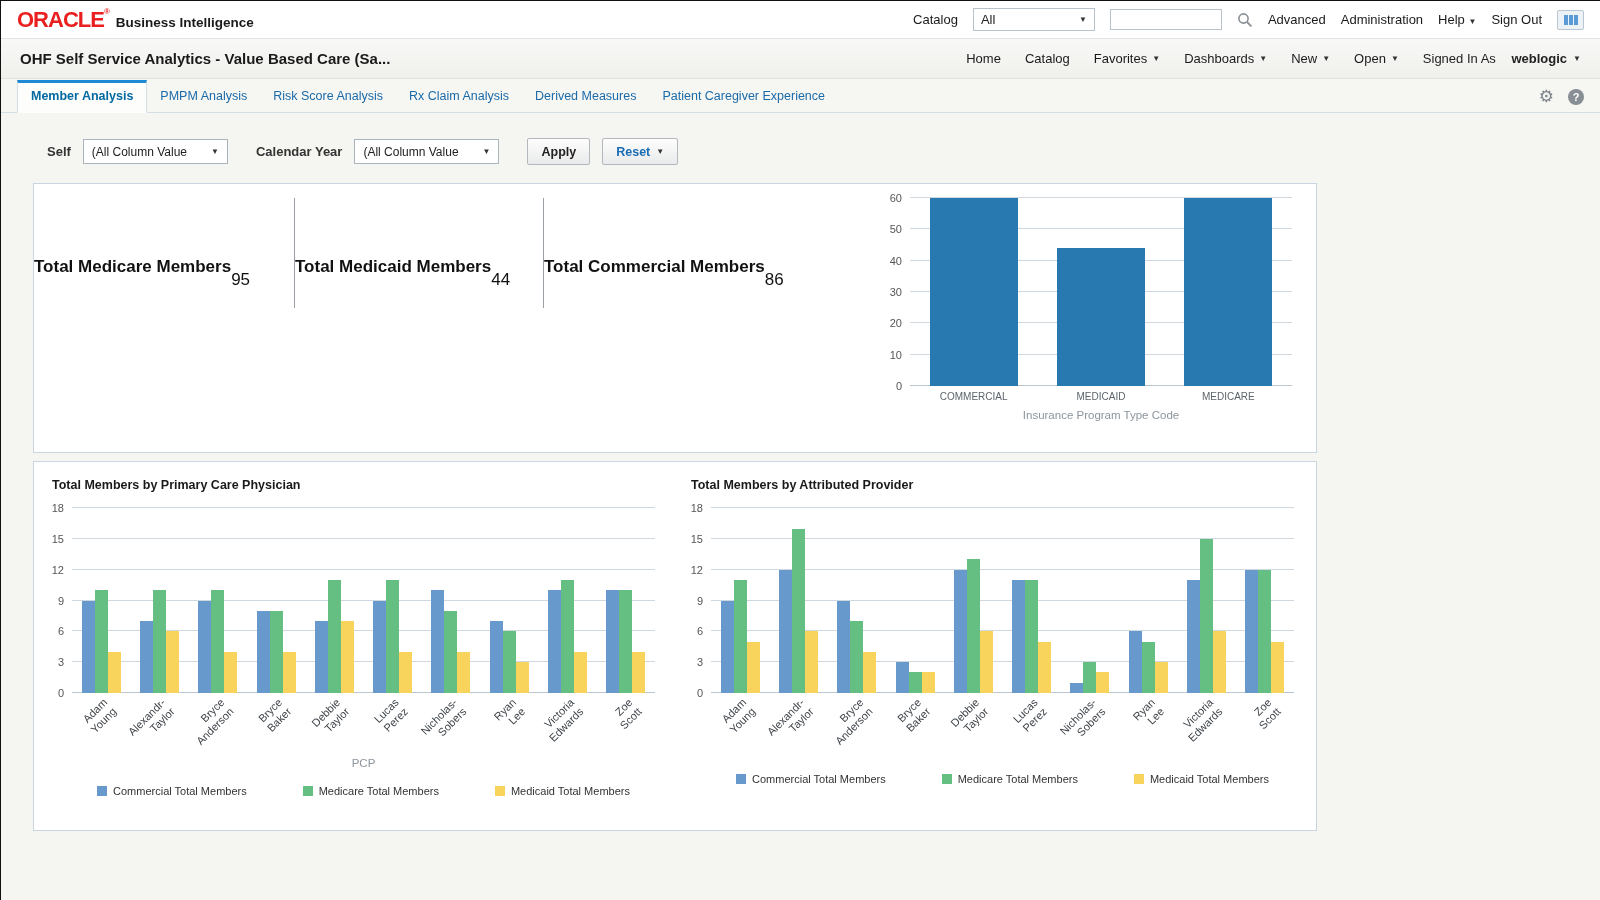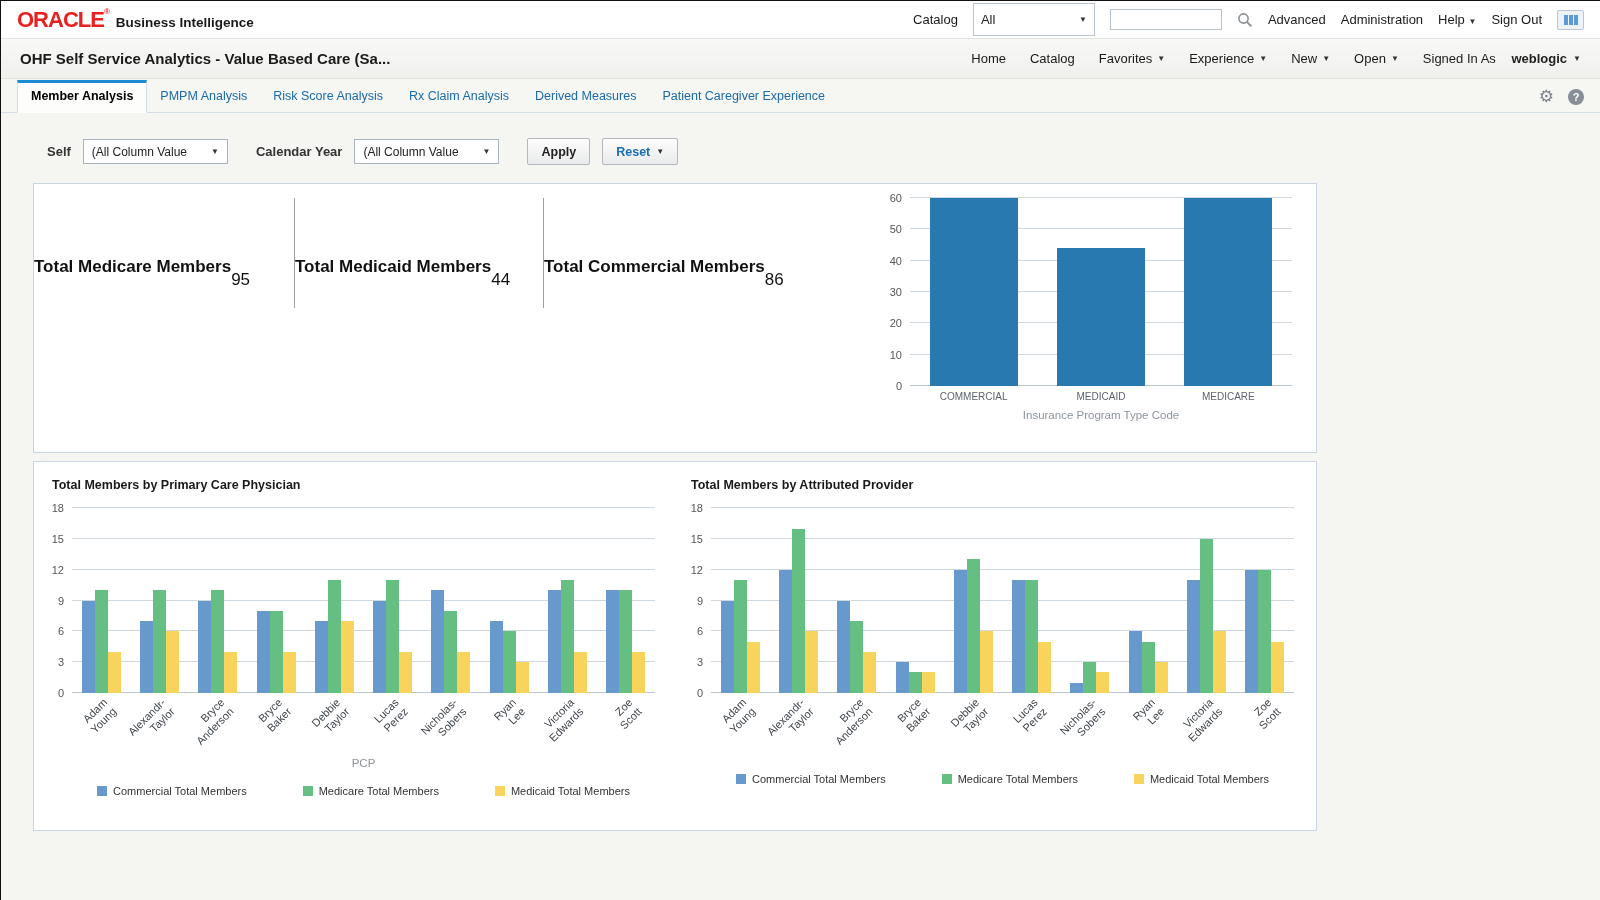--- a/index.html
+++ b/index.html
@@ -9,21 +9,21 @@
 
   
   .topbar { height:38px; background:#fff; border-bottom:1px solid #e4e4e2;
     display:flex; align-items:center; padding:0 16px; }
   .brand { display:flex; align-items:baseline; gap:7px; }
   .oracle-logo { color:#e9201f; font-weight:bold; font-size:22px; letter-spacing:-1px; }
   .oracle-reg { color:#e9201f; font-size:8px; vertical-align:top; }
   .brand-product { font-weight:bold; font-size:13.5px; color:#1a1a1a; }
   .topbar-right { margin-left:auto; display:flex; align-items:center; gap:15px; font-size:13px; }
   .search-label { color:#1a1a1a; }
-  .scope-select { width:122px; height:33px; border:1px solid #b9c3cd; background:#fff;
+  .scope-select { width:122px; height:23px; border:1px solid #b9c3cd; background:#fff;
     display:flex; align-items:center; justify-content:space-between; padding:0 7px; font-size:13px; }
   .search-input { width:112px; height:21px; border:1px solid #b9c3cd; background:#fff; padding:0 5px;
     font-size:12px; font-family:"Liberation Sans", sans-serif; }
   .caret { font-size:8px; color:#333; }
   .link { color:#1a1a1a; cursor:pointer; }
   .mag { width:16px; height:16px; }
   .grid-btn { width:27px; height:20px; border:1px solid #b9c6d2; background:#edf2f7; border-radius:2px;
     display:flex; align-items:center; justify-content:center; gap:1px; }
   .grid-btn i { width:4px; height:10px; background:#5b9bd5; display:block; }
 
@@ -34,21 +34,21 @@
   .titlebar-right { margin-left:auto; display:flex; align-items:center; gap:24px; font-size:13px; }
   .menu-item { display:flex; align-items:center; gap:5px; color:#1a1a1a; cursor:pointer; }
   .signed-in { display:flex; align-items:center; gap:6px; }
   .signed-in b { font-weight:bold; }
 
   
   .tabbar { height:34px; background:#f6f6f3; border-bottom:1px solid #d6dfe8;
     display:flex; align-items:flex-end; padding:0 16px; }
   .tab { padding:8px 13px 9px; font-size:12.5px; color:#1b6aa8; cursor:pointer; }
   .tab.active { background:#fdfdfc; border:1px solid #d4dce4; border-top:3px solid #1e8ad6;
-    border-bottom:1px solid #fdfdfc; margin-bottom:-1px; font-weight:bold; color:#000000; padding-top:6px; }
+    border-bottom:1px solid #fdfdfc; margin-bottom:-1px; font-weight:bold; color:#0369a1; padding-top:6px; }
   .tab-tools { margin-left:auto; display:flex; align-items:center; gap:14px; padding-bottom:7px; }
   .gear { font-size:17px; color:#7d848a; line-height:1; }
   .help-circle { width:16px; height:16px; border-radius:50%; background:#878e94; color:#fff;
     font-size:11px; font-weight:bold; display:flex; align-items:center; justify-content:center; }
 
   
   .filters { display:flex; align-items:center; gap:10px; margin:25px 0 18px 46px; }
   .flabel { font-weight:bold; font-size:13px; color:#333; margin-right:2px; }
   .fselect { height:25px; border:1px solid #a9b4bd; background:#fff; display:flex; align-items:center;
     gap:24px; padding:0 8px; font-size:12px; color:#222; cursor:pointer; }
@@ -144,21 +144,21 @@
   <div class="titlebar">
     <span class="page-title">OHF Self Service Analytics - Value Based Care (Sa...</span>
     <div class="titlebar-right">
       <span class="menu-item">Home</span>
       <span class="menu-item">Catalog</span>
       <span class="menu-item">
           <span>Favorites</span>
           <span class="caret">▼</span>
         </span>
       <span class="menu-item">
-          <span>Experience</span>
+          <span>Dashboards</span>
           <span class="caret">▼</span>
         </span>
       <span class="menu-item">
           <span>New</span>
           <span class="caret">▼</span>
         </span>
       <span class="menu-item">
           <span>Open</span>
           <span class="caret">▼</span>
         </span>

